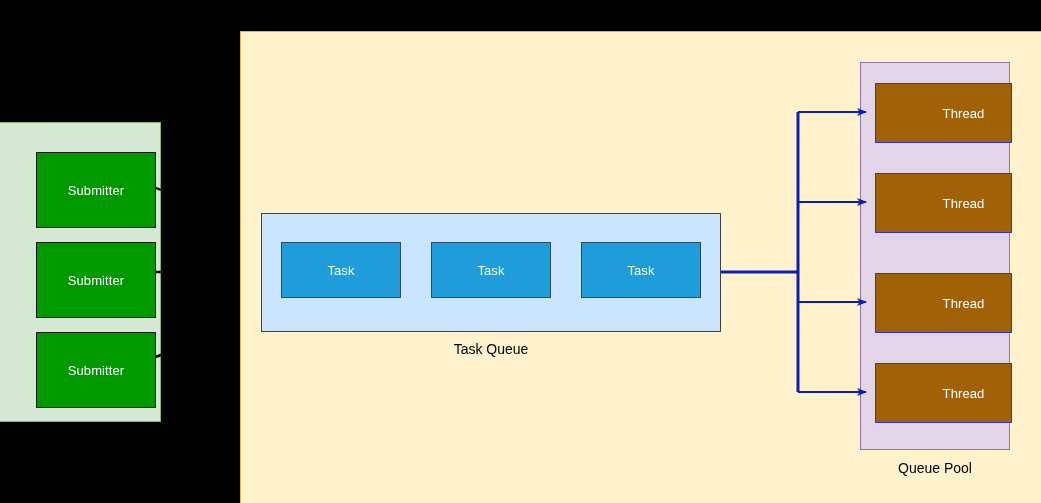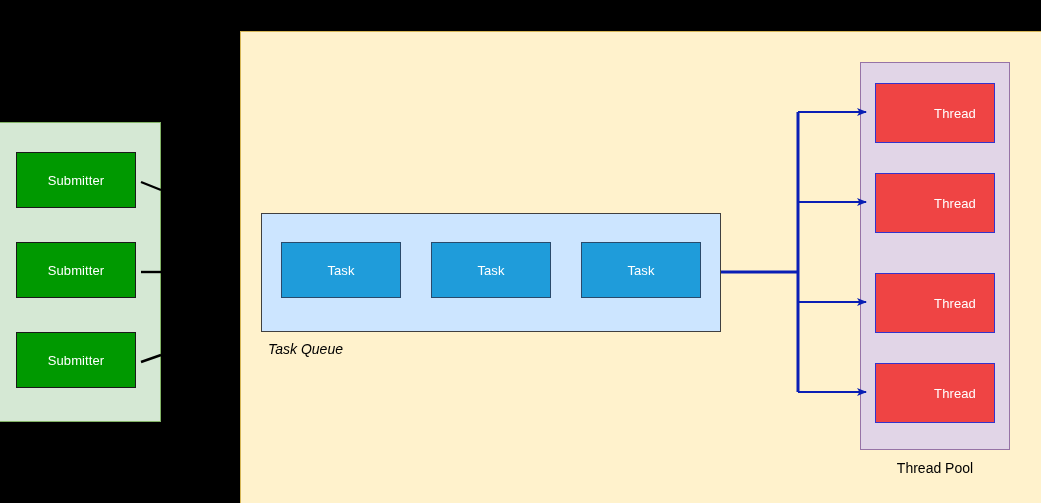--- a/index.html
+++ b/index.html
@@ -60,24 +60,24 @@
     align-items: center;
     justify-content: center;
     color: #ffffff;
     font-size: 13px;
     line-height: 1;
     letter-spacing: 0.1px;
     white-space: nowrap;
   }
   .submitter-box {
     width: 120px;
-    height: 56px;
+    height: 76px;
     background: #009900;
     border: 1px solid #1a1a1a;
-    left: 16px;
+    left: 36px;
   }
   #submitter-0 { top: 152px; }
   #submitter-1 { top: 242px; }
   #submitter-2 { top: 332px; }
 
   #task-queue-box {
     position: absolute;
     box-sizing: border-box;
     left: 261px;
     top: 213px;
@@ -91,46 +91,45 @@
     height: 56px;
     background: #1f9cda;
     border: 1px solid #2a4a6b;
     top: 242px;
   }
   #task-0 { left: 281px; }
   #task-1 { left: 431px; }
   #task-2 { left: 581px; }
 
   .thread-box {
-    width: 120px;
+    width: 137px;
     height: 60px;
-    background: #ef4444;
+    background: #a16207;
     border: 1px solid #3333cc;
     left: 875px;
     padding-left: 40px;
   }
   #thread-0 { top: 83px; }
   #thread-1 { top: 173px; }
   #thread-2 { top: 273px; }
   #thread-3 { top: 363px; }
 
   
   .caption {
     position: absolute;
     color: #000000;
     font-size: 14px;
     line-height: 1;
     white-space: nowrap;
   }
   #task-queue-caption {
-    left: 268px;
+    left: 261px;
     top: 342px;
     width: 460px;
-    text-align: left;
-    font-style: italic;
+    text-align: center;
   }
   #thread-pool-caption {
     left: 860px;
     top: 461px;
     width: 150px;
     text-align: center;
   }
 
   
   svg.wires {
@@ -212,15 +211,15 @@
     <span>Thread</span>
   </div>
   <div class="box thread-box" id="thread-2">
     <span>Thread</span>
   </div>
   <div class="box thread-box" id="thread-3">
     <span>Thread</span>
   </div>
 
   <div class="caption" id="task-queue-caption">Task Queue</div>
-  <div class="caption" id="thread-pool-caption">Thread Pool</div>
+  <div class="caption" id="thread-pool-caption">Queue Pool</div>
 
 </div>
 
 </body></html>

